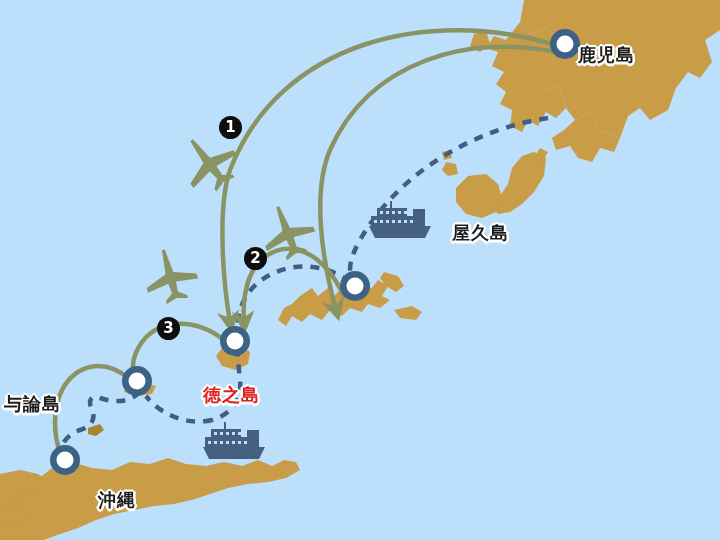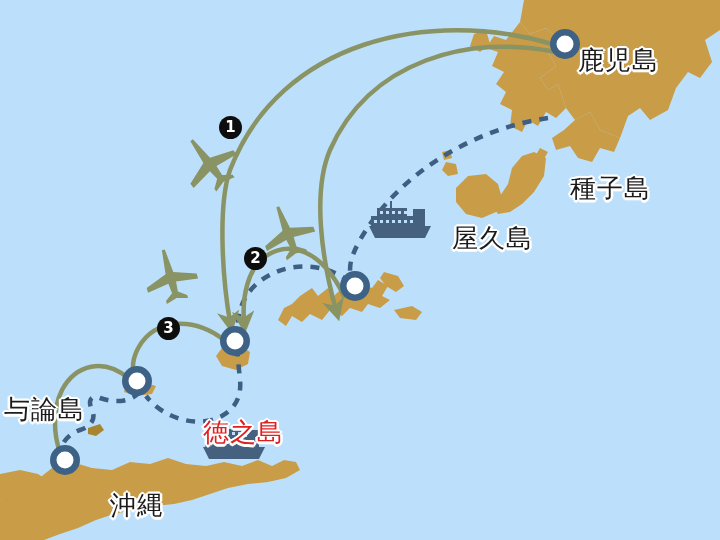--- a/index.html
+++ b/index.html
@@ -19,34 +19,33 @@
     position: absolute;
     left: 0;
     top: 0;
     width: 720px;
     height: 540px;
   }
   .map-label {
     position: absolute;
     white-space: nowrap;
     font-family: "DejaVu Sans", "Liberation Sans", sans-serif;
-    font-size: 26px;
-    font-weight: normal;
+    font-size: 18px;
+    font-weight: bold;
     color: #1b1b1b;
     letter-spacing: 1px;
     -webkit-text-stroke: 0px;
     text-shadow:
       2px 0 0 #fff, -2px 0 0 #fff, 0 2px 0 #fff, 0 -2px 0 #fff,
       1.5px 1.5px 0 #fff, -1.5px 1.5px 0 #fff, 1.5px -1.5px 0 #fff, -1.5px -1.5px 0 #fff,
       2.5px 0 0 #fff, -2.5px 0 0 #fff, 0 2.5px 0 #fff, 0 -2.5px 0 #fff;
     pointer-events: none;
   }
   .map-label.highlight {
     color: #e02020;
-    margin-top: 32px;
   }
   .step-badge {
     position: absolute;
     width: 23px;
     height: 23px;
     border-radius: 50%;
     background: #0d0d0d;
     color: #ffffff;
     font-family: "DejaVu Sans", "Liberation Sans", sans-serif;
     font-size: 15px;
@@ -212,19 +211,18 @@
         <circle cx="65" cy="460" r="8.5" fill="#ffffff"></circle>
       </g>
     </g>
   </svg>
 
   <div class="step-badge" style="left:219px; top:116px;">1</div>
   <div class="step-badge" style="left:244px; top:247px;">2</div>
   <div class="step-badge" style="left:157px; top:317px;">3</div>
 
   <div class="map-label" style="left:578px; top:43px;">鹿児島</div>
-  <div class="map-label" style="left:570px; top:171px;">種子島</div>
   <div class="map-label" style="left:452px; top:221px;">屋久島</div>
   <div class="map-label highlight" style="left:203px; top:383px;">徳之島</div>
   <div class="map-label" style="left:4px; top:392px;">与論島</div>
-  <div class="map-label" style="left:110px; top:488px;">沖縄</div>
+  <div class="map-label" style="left:98px; top:488px;">沖縄</div>
 
 </div>
 
 </body></html>

